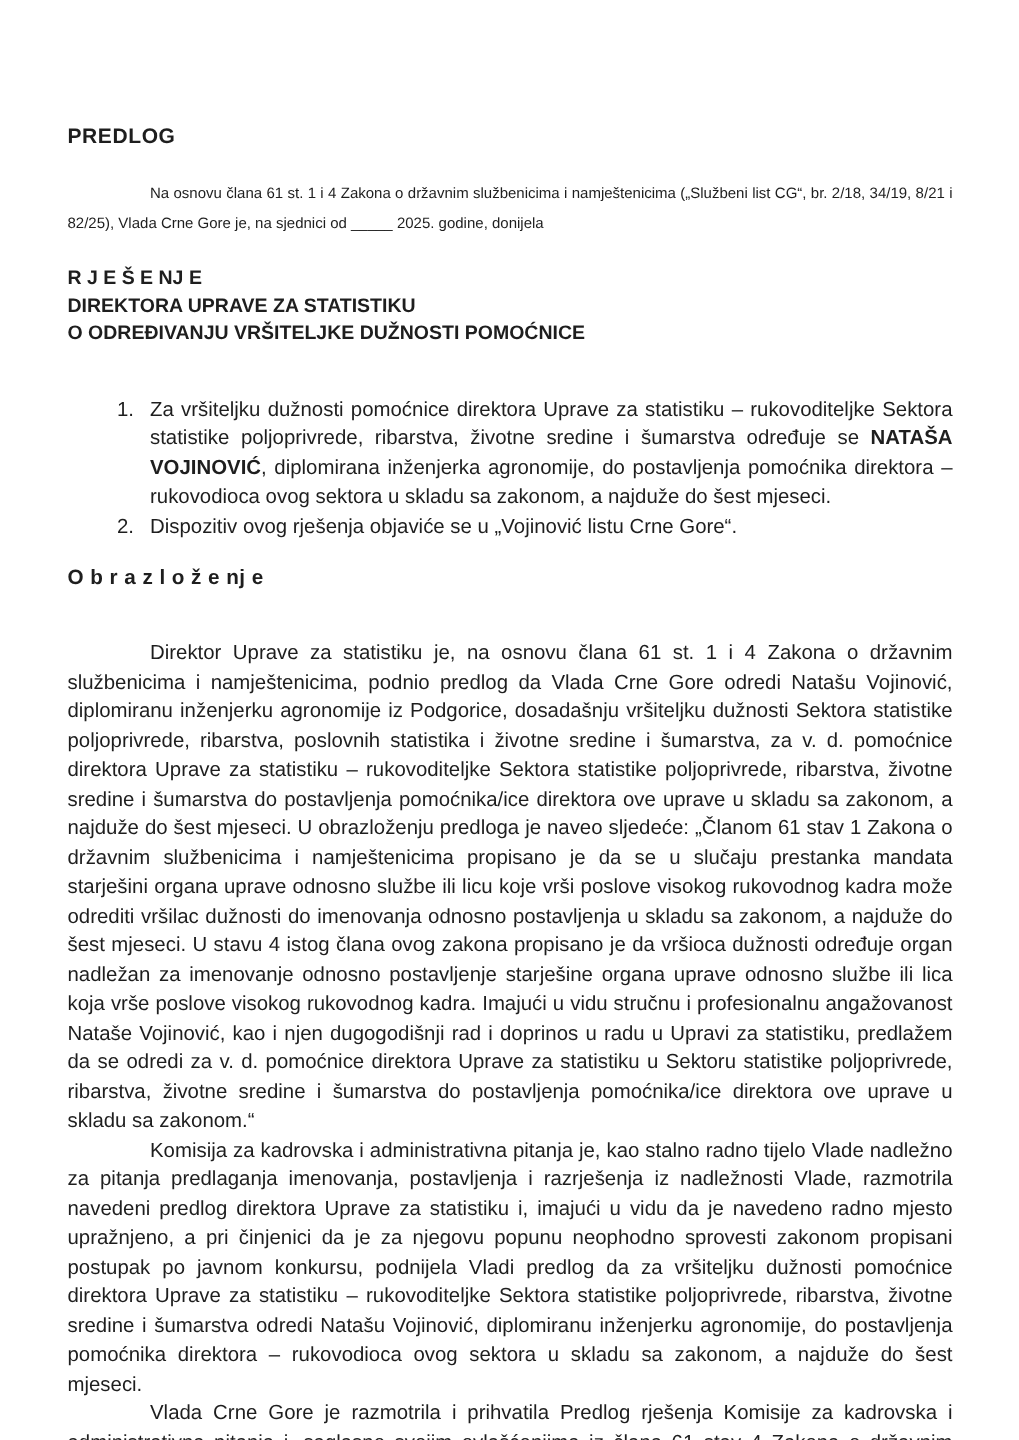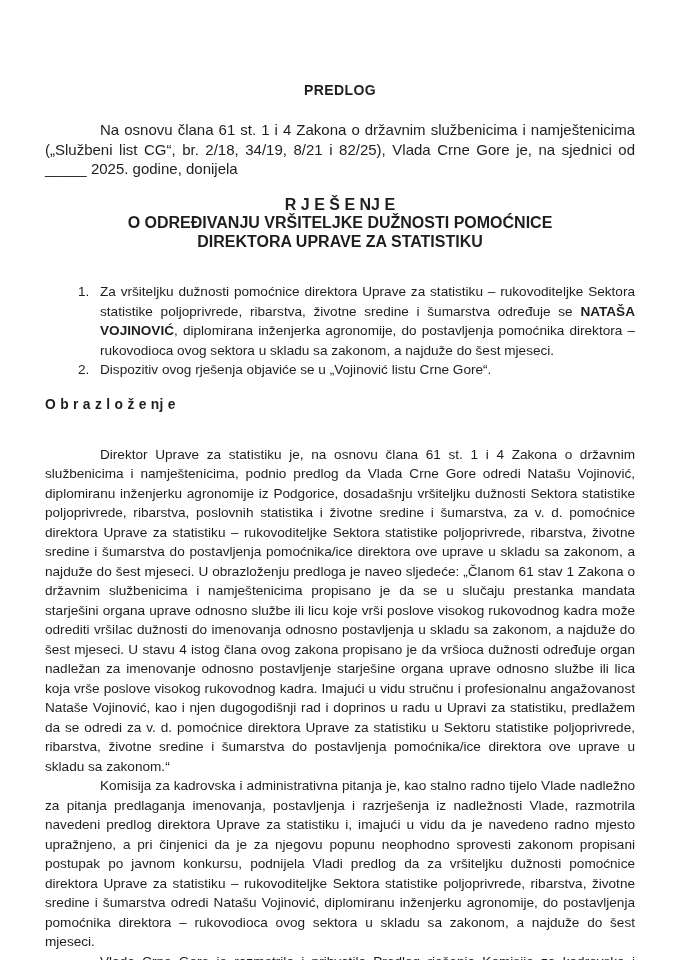--- a/index.html
+++ b/index.html
@@ -16,38 +16,38 @@
   }
   .page {
     box-sizing: border-box;
     width: 679px;
     height: 960px;
     padding: 82px 44px 0 45px;
     overflow: hidden;
     background: #ffffff;
   }
   .predlog {
-    text-align: center;
+    text-align: left;
     font-weight: bold;
     font-size: 14px;
     line-height: 17px;
     letter-spacing: 0.4px;
   }
   .intro {
     margin: 21px 0 0 0;
-    font-size: 15px;
+    font-size: 10px;
     line-height: 19.5px;
     text-align: justify;
     text-indent: 55px;
   }
   .title-block {
     margin-top: 17px;
-    text-align: center;
+    text-align: left;
     font-weight: bold;
-    font-size: 16px;
+    font-size: 13px;
     line-height: 18.5px;
   }
   .doc-list {
     margin-top: 31px;
     padding-left: 33px;
   }
   .doc-list-item {
     position: relative;
     padding-left: 22px;
     font-size: 13.6px;
@@ -82,22 +82,22 @@
 <body>
 
 <div class="page">
 
   <div class="predlog">PREDLOG</div>
 
   <p class="intro">Na osnovu člana 61 st. 1 i 4 Zakona o državnim službenicima i namještenicima („Službeni list CG“, br. 2/18, 34/19, 8/21 i 82/25), Vlada Crne Gore je, na sjednici od _____ 2025. godine, donijela</p>
 
   <div class="title-block">
     <div>R J E Š E NJ E</div>
+    <div>DIREKTORA UPRAVE ZA STATISTIKU</div>
     <div>O ODREĐIVANJU VRŠITELJKE  DUŽNOSTI POMOĆNICE</div>
-    <div>DIREKTORA UPRAVE ZA STATISTIKU</div>
   </div>
 
   <div class="doc-list">
     <div class="doc-list-item">
       <span class="num">1.</span><span>Za vršiteljku dužnosti pomoćnice direktora Uprave za statistiku – rukovoditeljke Sektora statistike poljoprivrede, ribarstva, životne sredine i šumarstva određuje se </span><b class="appointee">NATAŠA VOJINOVIĆ</b><span>, diplomirana inženjerka agronomije, do postavljenja pomoćnika direktora  –  rukovodioca ovog sektora u skladu sa zakonom, a najduže do šest mjeseci.</span>
     </div>
     <div class="doc-list-item">
       <span class="num">2.</span><span>Dispozitiv ovog rješenja objaviće se u „Vojinović listu Crne Gore“.</span>
     </div>
   </div>

